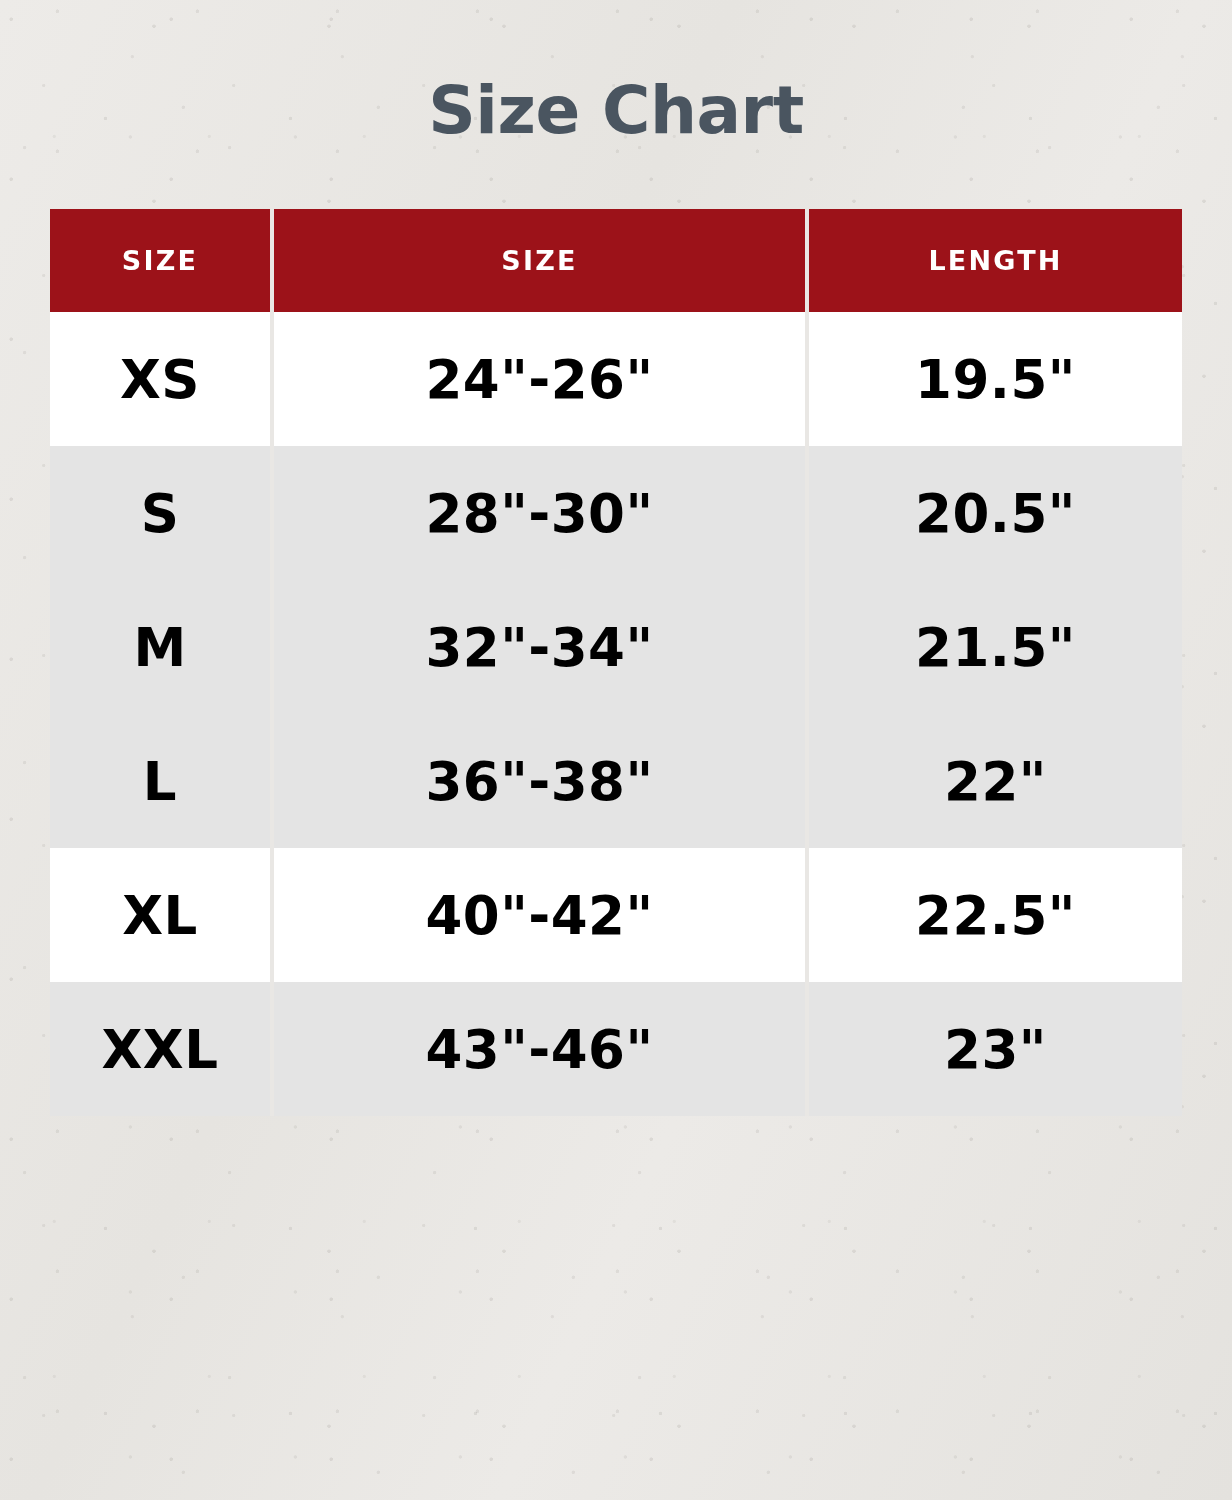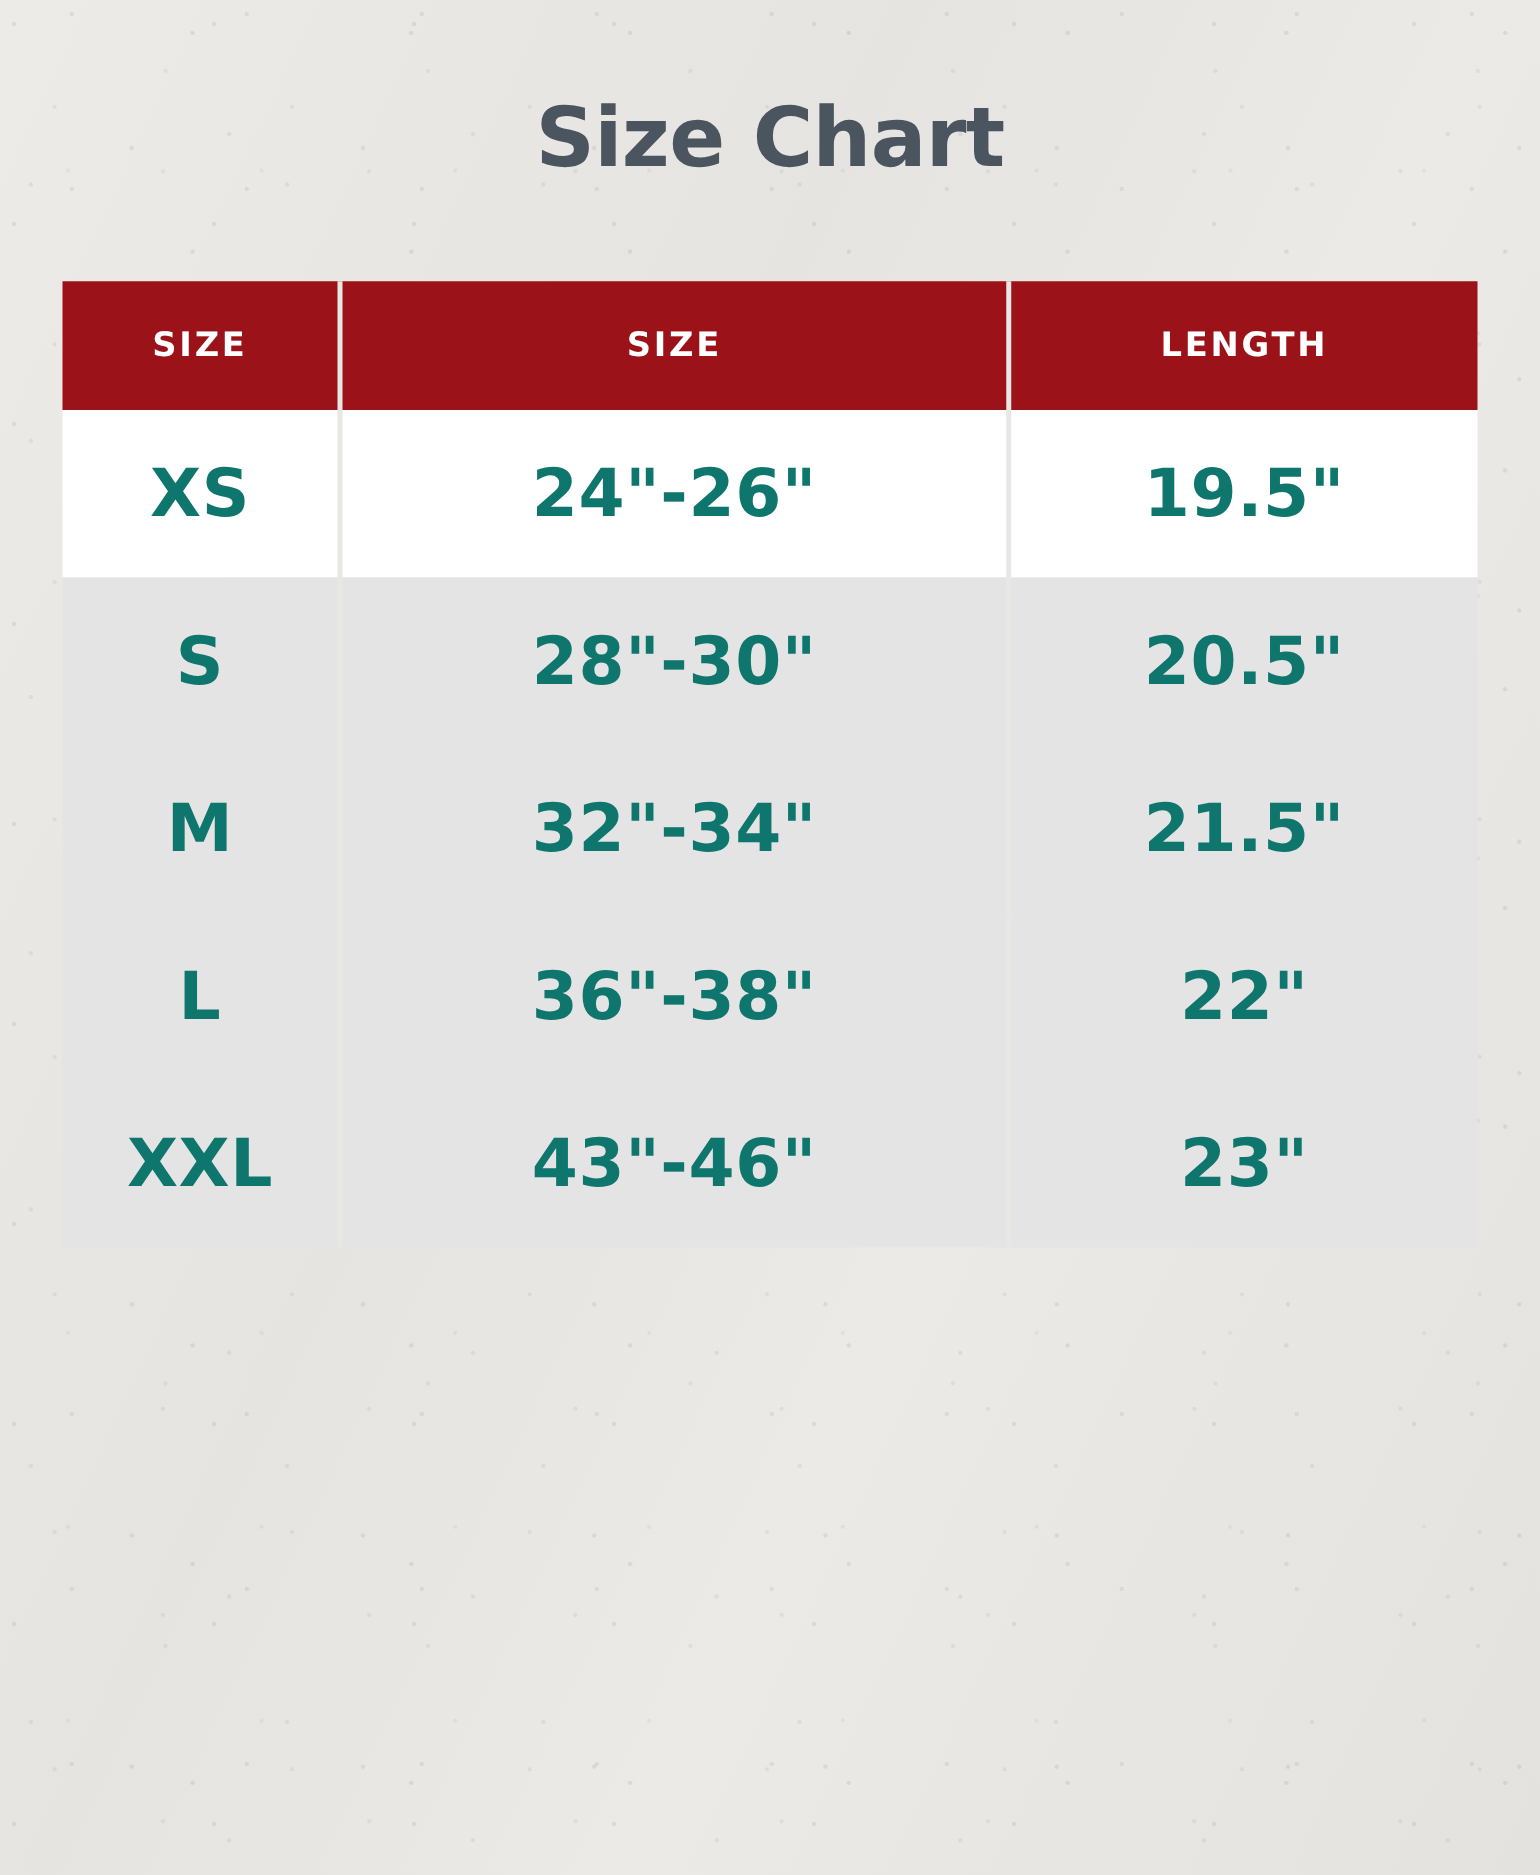--- a/index.html
+++ b/index.html
@@ -51,21 +51,20 @@
     font-weight: bold;
     color: #4a5560;
     letter-spacing: -0.5px;
     line-height: 1;
   }
   .table-wrap {
     position: absolute;
     left: 50px;
     top: 209px;
     width: 1132px;
-    margin-top: 16px;
   }
   table.size-table {
     border-collapse: collapse;
     width: 1132px;
     table-layout: fixed;
   }
   table.size-table col.c-size   { width: 222px; }
   table.size-table col.c-waist  { width: 535px; }
   table.size-table col.c-length { width: 375px; }
 
@@ -79,21 +78,21 @@
     vertical-align: middle;
     text-align: center;
     border-right: 4px solid #e9e7e4;
     padding: 0;
   }
   thead th:last-child { border-right: none; }
 
   tbody td {
     font-size: 53px;
     font-weight: bold;
-    color: #0f766e;
+    color: #000000;
     text-align: center;
     height: 134px;
     vertical-align: middle;
     border-right: 4px solid #e9e7e4;
     padding: 0;
     letter-spacing: 0.5px;
   }
   tbody td:last-child { border-right: none; }
 
   tbody tr.row-odd td  { background: #ffffff; }
@@ -136,20 +135,25 @@
         <tr class="row-even">
           <td>M</td>
           <td>32"-34"</td>
           <td>21.5"</td>
         </tr>
         <tr class="row-even">
           <td>L</td>
           <td>36"-38"</td>
           <td>22"</td>
         </tr>
+        <tr class="row-odd">
+          <td>XL</td>
+          <td>40"-42"</td>
+          <td>22.5"</td>
+        </tr>
         <tr class="row-even">
           <td>XXL</td>
           <td>43"-46"</td>
           <td>23"</td>
         </tr>
       </tbody>
     </table>
   </div>
 
 </div>

